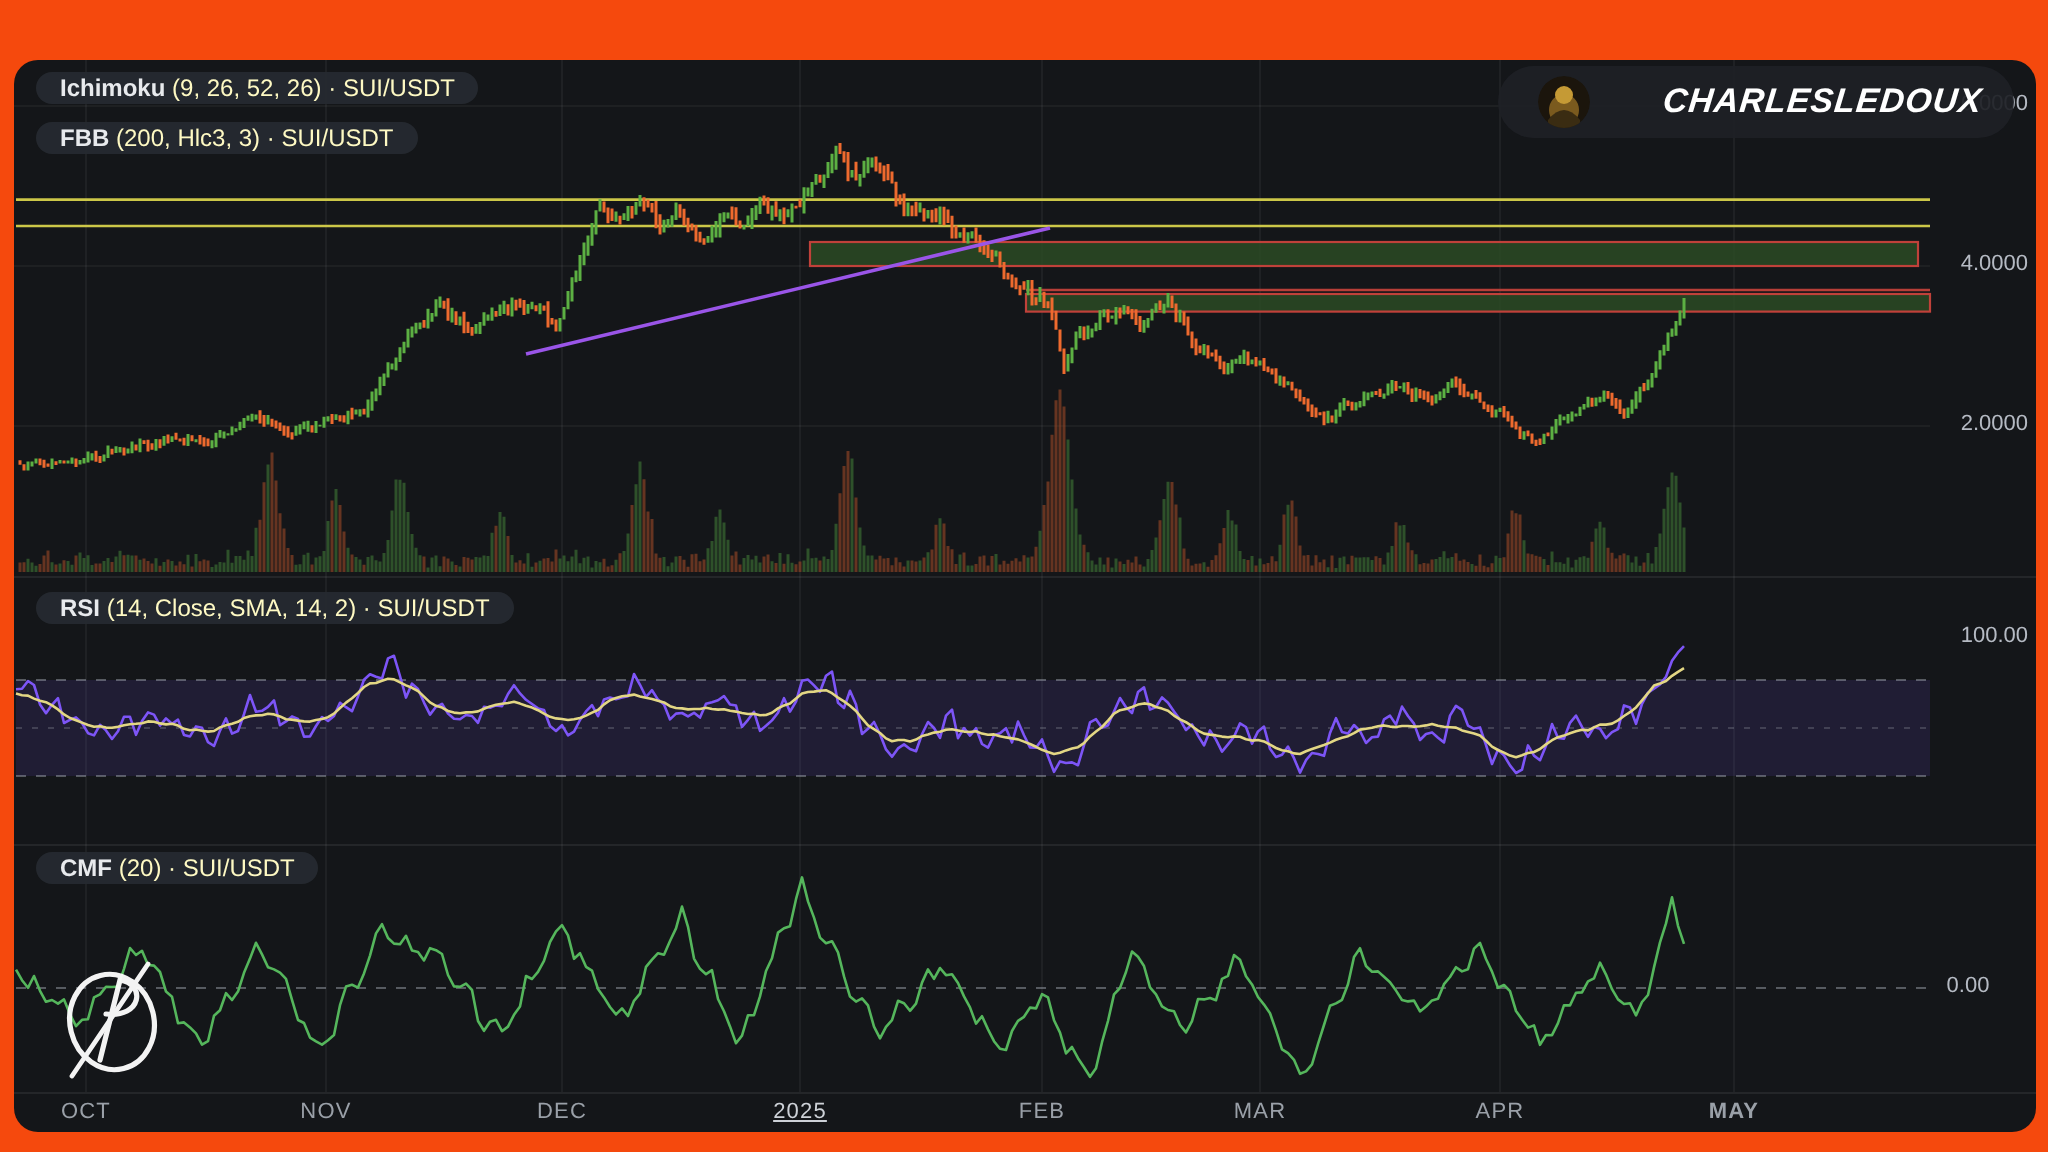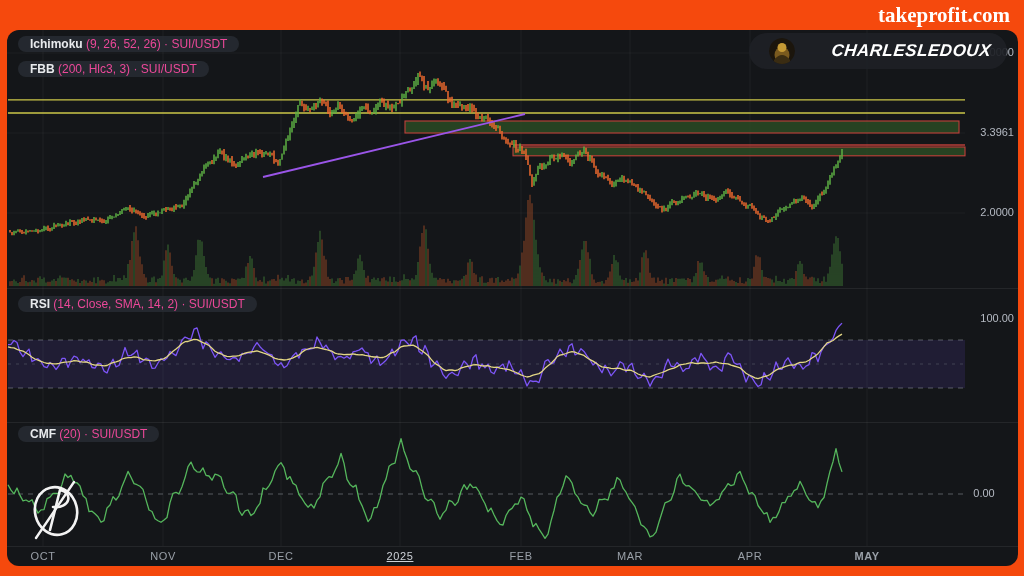--- a/index.html
+++ b/index.html
@@ -16,36 +16,35 @@
   #chart-svg{position:absolute;left:0;top:0;z-index:1;}
   #labels .tick{position:absolute;right:4px;width:60px;text-align:right;
     font-size:11px;color:#b5bac3;z-index:2;}
   #labels .tm{position:absolute;transform:translateX(-50%);font-size:11px;
     color:#9aa0a8;letter-spacing:.6px;z-index:2;}
   #labels .tm.em{color:#cdd1d7;text-decoration:underline;}
   .pill{position:absolute;z-index:5;display:inline-flex;align-items:center;
     height:16px;padding:0 12px;border-radius:11px;background:rgba(38,42,49,.92);
     font-size:12px;white-space:pre;}
   .pill .nm{color:#e8eaed;font-weight:bold;}
-  .pill .pr{color:#ec4899;}
+  .pill .pr{color:#fef9c3;}
   .wm{position:absolute;left:742px;top:3px;width:258px;height:36px;z-index:6;
     background:rgba(30,32,38,.93);border-radius:18px;display:flex;
     align-items:center;}
   .wm .av{width:26px;height:26px;border-radius:50%;margin-left:20px;
     overflow:hidden;flex:0 0 auto;}
   .wm .un{flex:1;text-align:right;padding-right:16px;color:#ffffff;
     font-weight:bold;font-style:italic;font-size:17px;letter-spacing:.5px;
     transform:skewX(-6deg);white-space:nowrap;}
   .tplogo{position:absolute;left:16px;top:444px;z-index:7;opacity:.95;}
 </style>
 </head>
 <body style="background: rgb(245, 73, 13);">
 
 <div class="topbar">
-  <div class="brand">takeprofit.com</div>
 </div>
 
 <div class="panel" style="background: rgb(20, 22, 25);">
   <div id="stage">
     <svg id="chart-svg" width="1011" height="536">
         <line x1="36" y1="0" x2="36" y2="516" stroke="#ffffff" stroke-opacity="0.05"></line>
         <line x1="156" y1="0" x2="156" y2="516" stroke="#ffffff" stroke-opacity="0.05"></line>
         <line x1="274" y1="0" x2="274" y2="516" stroke="#ffffff" stroke-opacity="0.05"></line>
         <line x1="393" y1="0" x2="393" y2="516" stroke="#ffffff" stroke-opacity="0.05"></line>
         <line x1="514" y1="0" x2="514" y2="516" stroke="#ffffff" stroke-opacity="0.05"></line>
@@ -72,21 +71,21 @@
         <path d="M7 200.8V205.3M9 200.7V203.2M11 199.2V201.8M19 199.3V204.5M23 200.0V201.8M27 200.2V201.8M29 198.8V201.9M33 200.0V202.3M35 199.0V201.8M37 195.8V201.3M39 196.6V200.3M45 197.3V200.7M47 192.8V199.0M51 193.1V196.5M53 193.5V196.2M57 194.3V196.8M59 190.8V196.6M63 189.2V196.1M71 189.5V195.4M75 188.0V192.9M79 188.1V191.0M87 187.0V193.0M91 189.6V191.1M99 190.1V194.1M101 186.4V193.6M103 185.0V188.9M105 185.8V189.3M107 186.6V187.7M109 183.3V187.6M111 184.1V185.9M113 180.9V185.1M115 179.0V184.0M117 177.7V180.4M119 176.9V180.8M121 177.3V179.9M127 177.5V182.2M141 182.9V187.9M143 182.1V187.3M145 180.8V184.6M147 180.4V185.9M151 180.5V186.5M153 182.4V183.2M155 178.4V183.9M157 178.1V180.7M161 177.1V180.0M167 175.4V182.1M171 174.7V177.3M173 174.6V178.3M177 169.7V178.7M179 165.7V175.4M181 164.3V170.6M183 158.4V167.6M185 156.8V163.0M187 151.1V158.8M189 151.8V154.8M191 148.7V155.3M193 143.6V151.0M195 140.9V146.6M197 134.4V143.8M199 133.2V138.7M201 131.4V136.7M203 131.3V134.6M207 124.4V134.3M209 126.5V130.9M211 119.6V128.3M213 118.3V123.9M219 123.9V131.2M223 128.3V132.8M231 132.0V136.9M233 131.0V137.0M235 126.1V132.9M237 127.2V130.4M239 123.7V130.4M243 122.3V128.0M245 120.4V127.0M249 118.8V128.3M257 122.0V126.9M259 120.9V124.6M263 121.6V127.1M273 129.0V135.7M275 123.5V129.7M277 115.5V124.6M279 108.6V120.7M281 105.2V111.1M283 97.5V110.5M285 91.3V102.6M287 87.8V97.9M289 81.5V92.9M291 75.1V87.3M293 69.6V75.7M301 75.7V80.9M305 76.6V80.0M307 73.0V80.5M311 71.0V77.4M313 67.5V73.3M325 79.9V86.2M327 79.5V83.7M329 77.6V83.4M331 71.2V80.0M347 88.0V91.4M349 82.7V91.2M351 80.5V88.7M353 76.6V88.8M355 76.1V81.1M357 76.2V79.2M365 82.5V84.7M367 77.8V83.1M369 74.0V84.5M371 72.6V80.0M373 68.4V77.0M379 72.8V80.3M383 74.6V80.6M387 74.6V78.6M389 71.7V81.2M395 63.6V76.7M397 63.8V68.3M399 61.0V68.5M401 57.0V62.4M405 57.2V64.0M407 51.0V59.0M409 46.9V56.6M411 42.9V54.9M419 55.0V58.7M423 57.0V63.2M425 50.4V58.9M427 48.6V56.6M429 48.8V53.7M447 71.2V78.1M453 71.3V76.3M457 75.0V79.2M463 73.3V82.2M473 86.1V88.9M477 86.1V91.8M479 85.6V89.2M491 95.2V98.3M507 110.0V117.6M513 113.5V121.0M527 147.0V155.7M529 143.8V151.6M531 135.8V144.9M533 133.0V139.1M537 132.8V139.6M539 134.3V138.8M541 131.4V135.6M543 125.1V135.0M545 124.6V128.6M549 127.7V129.4M551 123.5V132.2M555 122.5V127.2M565 130.0V136.4M567 129.0V133.9M569 124.4V130.2M571 121.6V126.4M575 121.9V126.7M577 116.5V123.7M583 124.9V131.2M595 142.0V147.6M607 151.5V157.3M609 149.8V156.6M611 149.4V151.9M613 147.6V152.0M615 144.9V152.0M619 149.7V152.1M623 150.3V152.7M633 157.8V162.9M637 160.6V162.6M657 175.4V181.6M661 174.8V181.7M663 171.2V178.4M665 169.0V175.3M671 171.1V175.3M673 170.5V173.8M675 165.7V173.1M677 166.3V170.1M679 165.7V168.6M685 166.8V169.4M687 161.7V167.7M689 160.0V166.8M693 163.0V164.2M695 161.2V166.1M701 163.7V170.9M711 167.1V171.8M713 165.8V170.1M715 164.3V169.0M717 161.0V166.5M719 159.3V163.9M729 166.7V169.7M741 174.7V178.8M743 173.9V176.0M755 185.6V189.9M765 186.9V192.0M769 183.2V189.9M771 179.5V186.7M773 177.2V182.7M775 178.3V180.1M777 177.0V181.8M779 175.7V180.8M781 176.8V178.3M783 173.4V178.0M785 172.0V174.8M787 168.4V173.8M791 168.7V173.1M793 168.4V171.3M795 165.3V170.9M807 173.7V179.0M809 169.8V176.9M811 165.6V174.4M813 163.4V171.2M817 159.8V165.1M819 156.5V163.8M821 150.6V158.9M823 145.1V154.8M825 142.4V147.7M827 136.3V145.5M829 134.3V138.4M831 130.5V137.9M833 125.3V132.8M835 119.0V129.2" stroke="#5cb043" stroke-width="1.5" fill="none"></path>
         <path d="M3 200.1V202.4M5 202.1V205.3M13 199.2V202.6M15 199.9V203.9M17 201.8V203.4M21 200.6V202.5M25 200.2V201.8M31 199.2V203.5M41 195.4V200.9M43 198.0V201.5M49 194.4V197.3M55 193.8V197.8M61 192.2V195.2M65 190.1V192.0M67 189.9V195.7M69 191.6V194.9M73 189.6V194.1M77 187.3V191.7M81 186.4V189.9M83 189.3V190.7M85 188.9V192.7M89 187.6V190.6M93 187.5V192.3M95 188.6V193.3M97 189.2V193.1M123 175.1V181.8M125 177.5V183.4M129 179.4V183.4M131 180.2V184.3M133 181.2V185.5M135 182.8V187.9M137 183.1V188.8M139 186.1V189.8M149 182.6V186.2M159 177.0V182.0M163 177.6V180.8M165 177.6V181.2M169 173.9V179.8M175 174.4V177.2M205 130.0V133.9M215 120.4V124.4M217 119.1V130.4M221 125.6V132.5M225 125.9V136.6M227 130.9V136.5M229 133.5V137.9M241 125.5V128.4M247 122.1V127.8M251 119.9V125.2M253 119.2V123.9M255 120.0V127.5M261 122.6V125.6M265 122.7V125.4M267 120.6V133.7M269 129.0V132.2M271 129.7V135.7M295 70.8V76.3M297 73.8V81.6M299 74.3V80.5M303 77.9V82.3M309 73.0V79.3M315 68.6V75.8M317 69.8V73.8M319 71.5V76.2M321 70.5V84.1M323 77.1V87.2M333 72.1V78.9M335 74.4V82.9M337 78.9V86.1M339 81.8V85.2M341 82.5V90.8M343 85.9V91.3M345 89.1V92.4M359 73.2V79.8M361 73.6V82.7M363 80.3V84.2M375 67.8V72.7M377 68.6V76.9M381 70.6V78.4M385 73.7V82.1M391 72.9V74.3M393 69.7V73.6M403 57.4V61.4M413 41.5V47.0M415 45.6V51.2M417 46.0V60.6M421 50.9V60.2M431 48.3V55.8M433 51.3V56.7M435 52.8V60.6M437 52.0V60.1M439 55.8V61.8M441 60.9V73.2M443 67.2V72.2M445 66.7V78.1M449 72.8V78.1M451 70.9V78.1M455 74.1V80.7M459 74.9V81.3M461 74.1V81.1M465 73.4V82.6M467 74.8V81.5M469 77.9V89.2M471 82.8V89.3M475 83.8V91.4M481 83.8V91.4M483 87.4V96.1M485 90.1V97.4M487 92.2V99.0M489 94.9V101.0M493 95.7V103.8M495 101.0V109.6M497 106.4V109.7M499 107.3V113.8M501 108.7V114.6M503 112.6V117.6M505 110.6V114.9M509 110.0V122.8M511 118.6V122.6M515 115.9V124.0M517 120.6V124.1M519 118.8V130.1M521 125.4V134.9M523 134.7V145.8M525 144.2V157.0M535 133.2V140.1M547 124.6V131.3M553 123.8V129.3M557 123.1V127.1M559 124.5V129.6M561 124.6V132.5M563 128.0V136.0M573 120.2V125.0M579 117.8V124.0M581 121.7V131.1M585 125.7V132.7M587 128.3V137.8M589 135.8V144.1M591 139.3V147.6M593 142.8V146.6M597 142.6V149.2M599 146.3V148.2M601 144.8V150.8M603 147.9V154.6M605 150.8V157.1M617 145.8V152.8M621 148.5V153.3M625 149.0V155.5M627 153.2V156.1M629 154.3V157.2M631 154.1V161.7M635 158.2V163.7M639 160.9V165.3M641 164.3V169.1M643 164.8V170.8M645 168.5V172.3M647 169.2V175.7M649 172.2V178.5M651 173.7V178.7M653 176.1V177.6M655 175.7V182.6M659 177.8V181.3M667 170.3V173.0M669 170.9V175.2M681 165.5V167.5M683 164.4V168.5M691 160.5V165.5M697 161.0V167.2M699 164.3V171.0M703 164.5V169.1M705 165.3V169.9M707 165.8V171.1M709 167.7V172.8M721 158.3V163.7M723 159.3V167.6M725 161.9V168.6M727 165.7V168.4M731 165.0V169.4M733 166.1V171.4M735 170.8V174.6M737 172.2V176.0M739 172.6V178.8M745 173.0V178.8M747 175.6V180.8M749 177.9V183.7M751 180.8V184.8M753 183.3V189.5M757 185.3V188.1M759 186.8V191.9M761 189.9V193.0M763 189.3V192.5M767 186.2V188.1M789 168.9V173.4M797 165.5V169.4M799 166.4V172.9M801 169.0V174.4M803 169.8V177.0M805 174.3V179.4M815 161.5V165.6" stroke="#ee6a2e" stroke-width="1.5" fill="none"></path>
         <line x1="256" y1="147" x2="518" y2="84" stroke="#9a55e8" stroke-width="1.8"></line>
         <path d="M1 314.6L4 314.4L7 310.5L10 312.5L13 322.2L16 326.6L19 322.4L22 319.1L25 331.5L28 329.9L31 328.7L34 331.5L37 336.6L40 337.7L43 332.4L46 335.2L49 339.5L52 335.6L55 328.4L58 328.4L61 337.4L64 330.5L67 326.2L70 327.3L73 332.8L76 329.2L79 331.9L82 329.8L85 337.5L88 338.2L91 333.2L94 333.9L97 341.1L100 343.0L103 335.3L106 329.2L109 336.8L112 335.5L115 327.1L118 317.5L121 325.9L124 325.4L127 323.4L130 320.2L133 332.6L136 330.7L139 328.2L142 329.5L145 338.3L148 338.2L151 333.0L154 328.5L157 330.5L160 328.0L163 321.4L166 323.6L169 325.6L172 318.2L175 309.9L178 307.1L181 308.4L184 309.3L187 299.2L190 297.9L193 308.0L196 318.8L199 311.8L202 314.5L205 321.3L208 327.3L211 323.4L214 321.9L217 326.8L220 329.4L223 329.6L226 327.5L229 328.0L232 331.4L235 323.4L238 323.9L241 322.7L244 323.1L247 317.0L250 312.6L253 316.7L256 319.9L259 322.0L262 324.2L265 325.0L268 333.0L271 335.5L274 332.6L277 337.7L280 335.8L283 330.0L286 325.7L289 322.6L292 328.1L295 319.7L298 318.8L301 319.6L304 318.8L307 318.1L310 307.0L313 312.4L316 318.5L319 315.1L322 319.8L325 322.2L328 329.7L331 326.8L334 326.5L337 328.2L340 326.4L343 328.8L346 321.9L349 321.1L352 320.1L355 318.0L358 322.2L361 322.8L364 333.4L367 329.9L370 325.9L373 335.4L376 332.9L379 330.2L382 326.4L385 319.1L388 325.8L391 320.8L394 310.4L397 309.8L400 312.7L403 315.9L406 307.9L409 305.8L412 321.4L415 324.0L418 315.4L421 322.3L424 337.0L427 334.4L430 331.0L433 337.1L436 344.7L439 348.4L442 344.2L445 342.2L448 344.5L451 345.6L454 337.1L457 331.0L460 334.0L463 338.9L466 327.8L469 324.8L472 339.1L475 334.0L478 337.8L481 334.1L484 342.0L487 343.8L490 337.6L493 336.6L496 334.1L499 341.2L502 330.8L505 337.6L508 343.7L511 343.9L514 339.7L517 348.1L520 355.9L523 350.7L526 351.5L529 351.2L532 352.6L535 342.6L538 331.2L541 329.6L544 333.9L547 332.6L550 325.8L553 319.0L556 323.6L559 326.6L562 316.0L565 313.7L568 324.8L571 323.5L574 318.7L577 321.4L580 325.8L583 329.8L586 335.0L589 332.2L592 337.8L595 342.7L598 335.2L601 339.8L604 345.8L607 342.2L610 338.4L613 331.7L616 333.5L619 341.8L622 335.7L625 333.3L628 344.4L631 348.5L634 347.4L637 343.3L640 349.1L643 356.3L646 350.1L649 346.5L652 347.0L655 347.9L658 336.5L661 329.1L664 336.0L667 336.8L670 332.5L673 335.5L676 341.5L679 338.6L682 338.3L685 329.7L688 327.8L691 332.3L694 323.3L697 328.0L700 331.8L703 340.0L706 337.0L709 336.2L712 338.9L715 341.2L718 327.8L721 322.9L724 324.9L727 332.8L730 334.4L733 333.7L736 342.5L739 352.0L742 344.9L745 347.7L748 352.7L751 356.5L754 354.8L757 342.7L760 347.8L763 350.1L766 342.9L769 332.0L772 339.0L775 339.3L778 331.4L781 327.8L784 333.4L787 338.4L790 333.5L793 334.4L796 339.1L799 336.1L802 334.6L805 322.7L808 323.7L811 331.9L814 321.9L817 316.3L820 314.3L823 312.2L826 308.4L829 300.4L832 296.2L835 293.1" stroke="#7d55f7" stroke-width="1.3" fill="none" stroke-linejoin="round"></path>
         <path d="M1 316.8L4 317.6L7 317.8L10 319.3L13 320.4L16 321.1L19 322.7L22 324.7L25 327.2L28 329.0L31 330.1L34 331.3L37 332.5L40 333.4L43 333.1L46 333.8L49 333.9L52 333.4L55 332.6L58 332.1L61 331.9L64 331.6L67 330.7L70 330.9L73 331.7L76 332.2L79 331.9L82 332.8L85 334.4L88 335.1L91 334.8L94 335.4L97 335.8L100 335.5L103 333.7L106 332.6L109 331.9L112 330.9L115 329.0L118 328.1L121 327.7L124 327.6L127 326.9L130 327.2L133 328.2L136 329.6L139 329.8L142 330.3L145 330.7L148 330.8L151 330.0L154 329.5L157 328.6L160 326.8L163 324.0L166 321.3L169 319.1L172 316.5L175 313.5L178 311.7L181 311.5L184 310.4L187 309.4L190 309.7L193 311.2L196 312.7L199 313.9L202 315.5L205 318.3L208 321.2L211 322.9L214 323.8L217 325.5L220 326.3L223 326.6L226 326.2L229 326.1L232 325.7L235 324.4L238 323.2L241 322.4L244 321.9L247 321.5L250 320.9L253 321.8L256 322.9L259 323.8L262 325.1L265 326.8L268 328.4L271 329.2L274 329.5L277 330.0L280 329.6L283 329.0L286 327.8L289 326.3L292 325.0L295 322.2L298 320.1L301 319.0L304 318.1L307 317.8L310 317.3L313 318.2L316 318.9L319 319.5L322 320.4L325 321.2L328 323.1L331 324.0L334 324.2L337 324.7L340 324.5L343 324.5L346 323.9L349 324.5L352 324.8L355 324.6L358 325.4L361 325.8L364 326.5L367 327.0L370 326.9L373 327.6L376 327.5L379 326.4L382 324.2L385 322.7L388 321.8L391 319.3L394 316.8L397 316.0L400 315.8L403 315.4L406 315.1L409 316.6L412 318.8L415 320.7L418 322.9L421 325.5L424 329.2L427 332.7L430 334.6L433 336.5L436 339.2L439 340.6L442 340.0L445 340.0L448 340.7L451 339.8L454 338.0L457 337.2L460 336.3L463 335.9L466 334.9L469 334.6L472 335.2L475 335.8L478 336.0L481 335.6L484 336.8L487 337.4L490 337.2L493 338.1L496 338.7L499 339.2L502 339.7L505 340.8L508 342.0L511 343.4L514 344.9L517 346.0L520 347.0L523 346.4L526 345.2L529 344.3L532 343.6L535 341.6L538 338.2L541 335.8L544 333.5L547 330.3L550 326.8L553 325.1L556 324.5L559 323.5L562 322.3L565 321.7L568 322.1L571 323.5L574 324.3L577 325.4L580 327.8L583 329.7L586 331.1L589 333.1L592 335.3L595 336.8L598 337.3L601 337.7L604 338.3L607 338.6L610 338.2L613 338.4L616 339.6L619 340.3L622 340.0L625 340.7L628 342.3L631 344.0L634 345.1L637 345.6L640 346.7L643 347.0L646 345.6L649 344.5L652 343.5L655 342.5L658 341.3L661 339.9L664 338.9L667 338.1L670 336.6L673 334.8L676 334.4L679 333.9L682 333.1L685 332.7L688 333.3L691 333.5L694 333.0L697 333.0L700 333.3L703 333.1L706 332.7L709 332.0L712 332.9L715 333.4L718 333.6L721 333.8L724 335.2L727 336.0L730 336.8L733 337.8L736 340.4L739 343.3L742 345.0L745 346.3L748 347.8L751 348.6L754 347.6L757 346.5L760 346.0L763 344.5L766 342.2L769 340.1L772 338.6L775 337.8L778 336.6L781 335.6L784 334.9L787 335.2L790 333.7L793 332.3L796 332.3L799 331.8L802 330.2L805 328.0L808 326.1L811 323.7L814 320.2L817 316.6L820 312.8L823 311.8L826 310.5L829 307.9L832 305.9L835 304.1" stroke="#e3d784" stroke-width="1.3" fill="none" stroke-linejoin="round"></path>
         <line x1="1" y1="464" x2="958" y2="464" stroke="#9aa0aa" stroke-opacity="0.5" stroke-dasharray="5 5"></line>
         <path d="M1 454.8L4 460.1L7 463.9L10 458.0L13 465.4L16 470.9L19 470.0L22 471.8L25 469.7L28 477.1L31 483.1L34 479.9L37 479.6L40 468.7L43 467.2L46 463.4L49 463.5L52 463.3L55 454.4L58 444.0L61 447.5L64 445.4L67 452.5L70 452.8L73 456.0L76 465.8L79 468.4L82 481.6L85 481.2L88 483.7L91 486.7L94 492.3L97 490.6L100 477.9L103 475.1L106 466.6L109 470.0L112 465.8L115 456.4L118 449.3L121 441.4L124 447.2L127 453.6L130 454.7L133 456.3L136 459.4L139 469.9L142 480.0L145 481.5L148 488.8L151 490.7L154 492.3L157 490.1L160 487.5L163 472.6L166 463.3L169 462.4L172 463.8L175 456.7L178 447.8L181 436.7L184 432.1L187 439.0L190 441.8L193 442.1L196 437.9L199 445.3L202 446.0L205 450.2L208 444.1L211 445.1L214 447.0L217 457.5L220 463.2L223 463.4L226 461.8L229 465.0L232 480.5L235 485.4L238 480.9L241 479.9L244 485.6L247 483.3L250 477.4L253 473.3L256 458.0L259 459.5L262 455.9L265 450.4L268 441.0L271 435.7L274 432.6L277 437.7L280 449.4L283 446.6L286 453.4L289 455.3L292 464.5L295 468.7L298 473.5L301 477.2L304 474.2L307 478.0L310 470.4L313 466.8L316 453.4L319 449.8L322 446.6L325 447.4L328 440.5L331 434.2L334 423.3L337 433.4L340 449.3L343 454.4L346 457.1L349 455.1L352 469.5L355 475.6L358 483.2L361 491.6L364 487.8L367 477.6L370 477.6L373 468.2L376 455.5L379 449.1L382 436.3L385 434.1L388 433.1L391 419.6L394 408.7L397 420.7L400 428.8L403 438.8L406 441.6L409 440.6L412 446.2L415 458.2L418 468.3L421 470.8L424 469.2L427 472.7L430 483.3L433 489.2L436 483.4L439 480.1L442 470.4L445 471.6L448 475.4L451 471.8L454 461.3L457 454.7L460 459.4L463 454.0L466 457.6L469 457.1L472 461.5L475 468.2L478 473.7L481 481.8L484 478.1L487 484.7L490 490.6L493 494.4L496 495.0L499 485.5L502 480.4L505 478.4L508 473.8L511 474.2L514 467.1L517 468.7L520 480.1L523 486.3L526 496.7L529 493.5L532 499.1L535 503.6L538 508.4L541 504.1L544 491.1L547 480.5L550 467.2L553 464.0L556 456.0L559 445.8L562 448.4L565 453.0L568 463.7L571 467.2L574 473.2L577 475.0L580 475.6L583 482.5L586 486.2L589 480.6L592 469.5L595 469.7L598 469.0L601 470.1L604 459.4L607 457.9L610 447.5L613 449.9L616 458.1L619 462.2L622 468.5L625 472.3L628 476.6L631 485.2L634 494.7L637 496.6L640 499.9L643 506.9L646 505.7L649 502.2L652 492.0L655 482.5L658 472.9L661 471.7L664 469.9L667 462.1L670 448.5L673 444.1L676 453.0L679 455.9L682 455.7L685 458.4L688 461.1L691 465.3L694 470.0L697 470.7L700 470.3L703 475.7L706 473.3L709 470.2L712 469.4L715 462.1L718 458.5L721 453.6L724 455.7L727 454.6L730 444.3L733 441.5L736 449.5L739 455.8L742 463.9L745 462.5L748 465.6L751 475.5L754 479.7L757 483.8L760 482.7L763 492.4L766 487.5L769 487.6L772 481.6L775 472.6L778 472.7L781 466.4L784 466.2L787 460.7L790 459.2L793 451.3L796 457.3L799 464.6L802 469.7L805 472.0L808 471.6L811 477.7L814 471.0L817 467.5L820 453.7L823 441.2L826 431.7L829 418.6L832 432.9L835 441.9" stroke="#55b65c" stroke-width="1.3" fill="none" stroke-linejoin="round"></path>
       </svg>
     <div id="labels">
         <div class="tick" style="top: 16px;">6.0000</div>
-        <div class="tick" style="top: 96px;">3.3961</div>
+        <div class="tick" style="top: 96px;">4.0000</div>
         <div class="tick" style="top: 176px;">2.0000</div>
         <div class="tick" style="top: 267px; margin-top: 15px;">100.00</div>
         <div class="tick" style="top: 457px; text-align: center;">0.00</div>
         <div class="tm" style="left: 36px; top: 520px;">OCT</div>
         <div class="tm" style="left: 156px; top: 520px;">NOV</div>
         <div class="tm" style="left: 274px; top: 520px;">DEC</div>
         <div class="tm em" style="left: 393px; top: 520px;">2025</div>
         <div class="tm" style="left: 514px; top: 520px;">FEB</div>
         <div class="tm" style="left: 623px; top: 520px;">MAR</div>
         <div class="tm" style="left: 743px; top: 520px;">APR</div>

